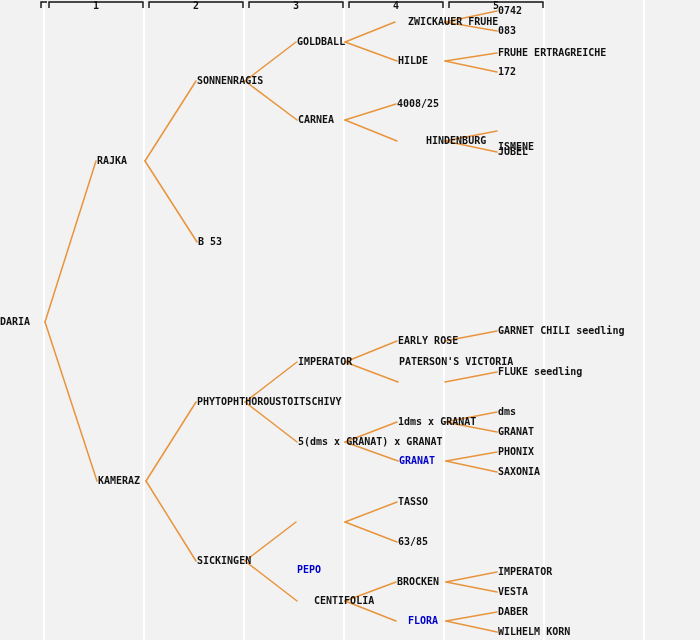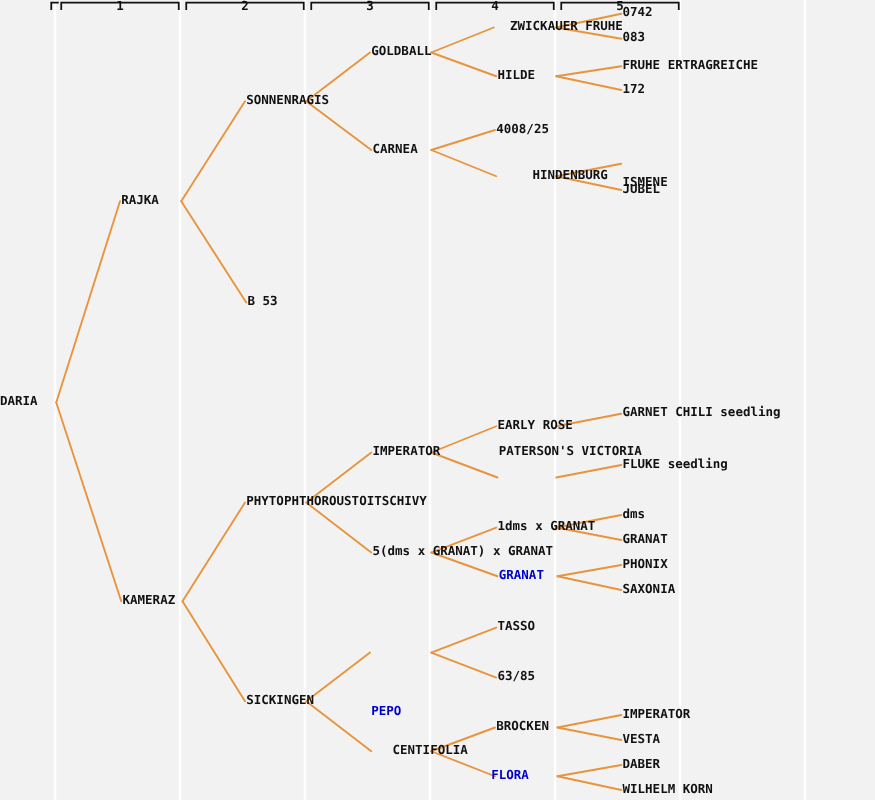--- a/index.html
+++ b/index.html
@@ -93,21 +93,21 @@
     <div class="node" style="left: 398px; top: 61px; color: rgb(17, 17, 17);">HILDE</div>
     <div class="node" style="left: 397px; top: 104px; color: rgb(17, 17, 17);">4008/25</div>
     <div class="node" style="left: 398px; top: 141px; color: rgb(17, 17, 17); padding-left: 28px;">HINDENBURG</div>
     <div class="node" style="left: 398px; top: 341px; color: rgb(17, 17, 17);">EARLY ROSE</div>
     <div class="node" style="left: 399px; top: 362px; color: rgb(17, 17, 17);">PATERSON'S VICTORIA</div>
     <div class="node" style="left: 398px; top: 422px; color: rgb(17, 17, 17);">1dms x GRANAT</div>
     <div class="node link" style="left: 399px; top: 461px; color: rgb(0, 0, 204);">GRANAT</div>
     <div class="node" style="left: 398px; top: 502px; color: rgb(17, 17, 17);">TASSO</div>
     <div class="node" style="left: 398px; top: 542px; color: rgb(17, 17, 17);">63/85</div>
     <div class="node" style="left: 397px; top: 582px; color: rgb(17, 17, 17);">BROCKEN</div>
-    <div class="node link" style="left: 393px; top: 621px; color: rgb(0, 0, 204);">FLORA</div>
+    <div class="node link" style="left: 408px; top: 621px; color: rgb(0, 0, 204);">FLORA</div>
     <div class="node" style="left: 498px; top: 11px; color: rgb(17, 17, 17);">0742</div>
     <div class="node" style="left: 498px; top: 31px; color: rgb(17, 17, 17);">083</div>
     <div class="node" style="left: 498px; top: 53px; color: rgb(17, 17, 17);">FRUHE ERTRAGREICHE</div>
     <div class="node" style="left: 498px; top: 72px; color: rgb(17, 17, 17);">172</div>
     <div class="node" style="left: 498px; top: 131px; color: rgb(17, 17, 17); margin-top: 16px;">ISMENE</div>
     <div class="node" style="left: 498px; top: 152px; color: rgb(17, 17, 17);">JUBEL</div>
     <div class="node" style="left: 498px; top: 331px; color: rgb(17, 17, 17);">GARNET CHILI seedling</div>
     <div class="node" style="left: 498px; top: 372px; color: rgb(17, 17, 17);">FLUKE seedling</div>
     <div class="node" style="left: 498px; top: 412px; color: rgb(17, 17, 17);">dms</div>
     <div class="node" style="left: 498px; top: 432px; color: rgb(17, 17, 17);">GRANAT</div>

